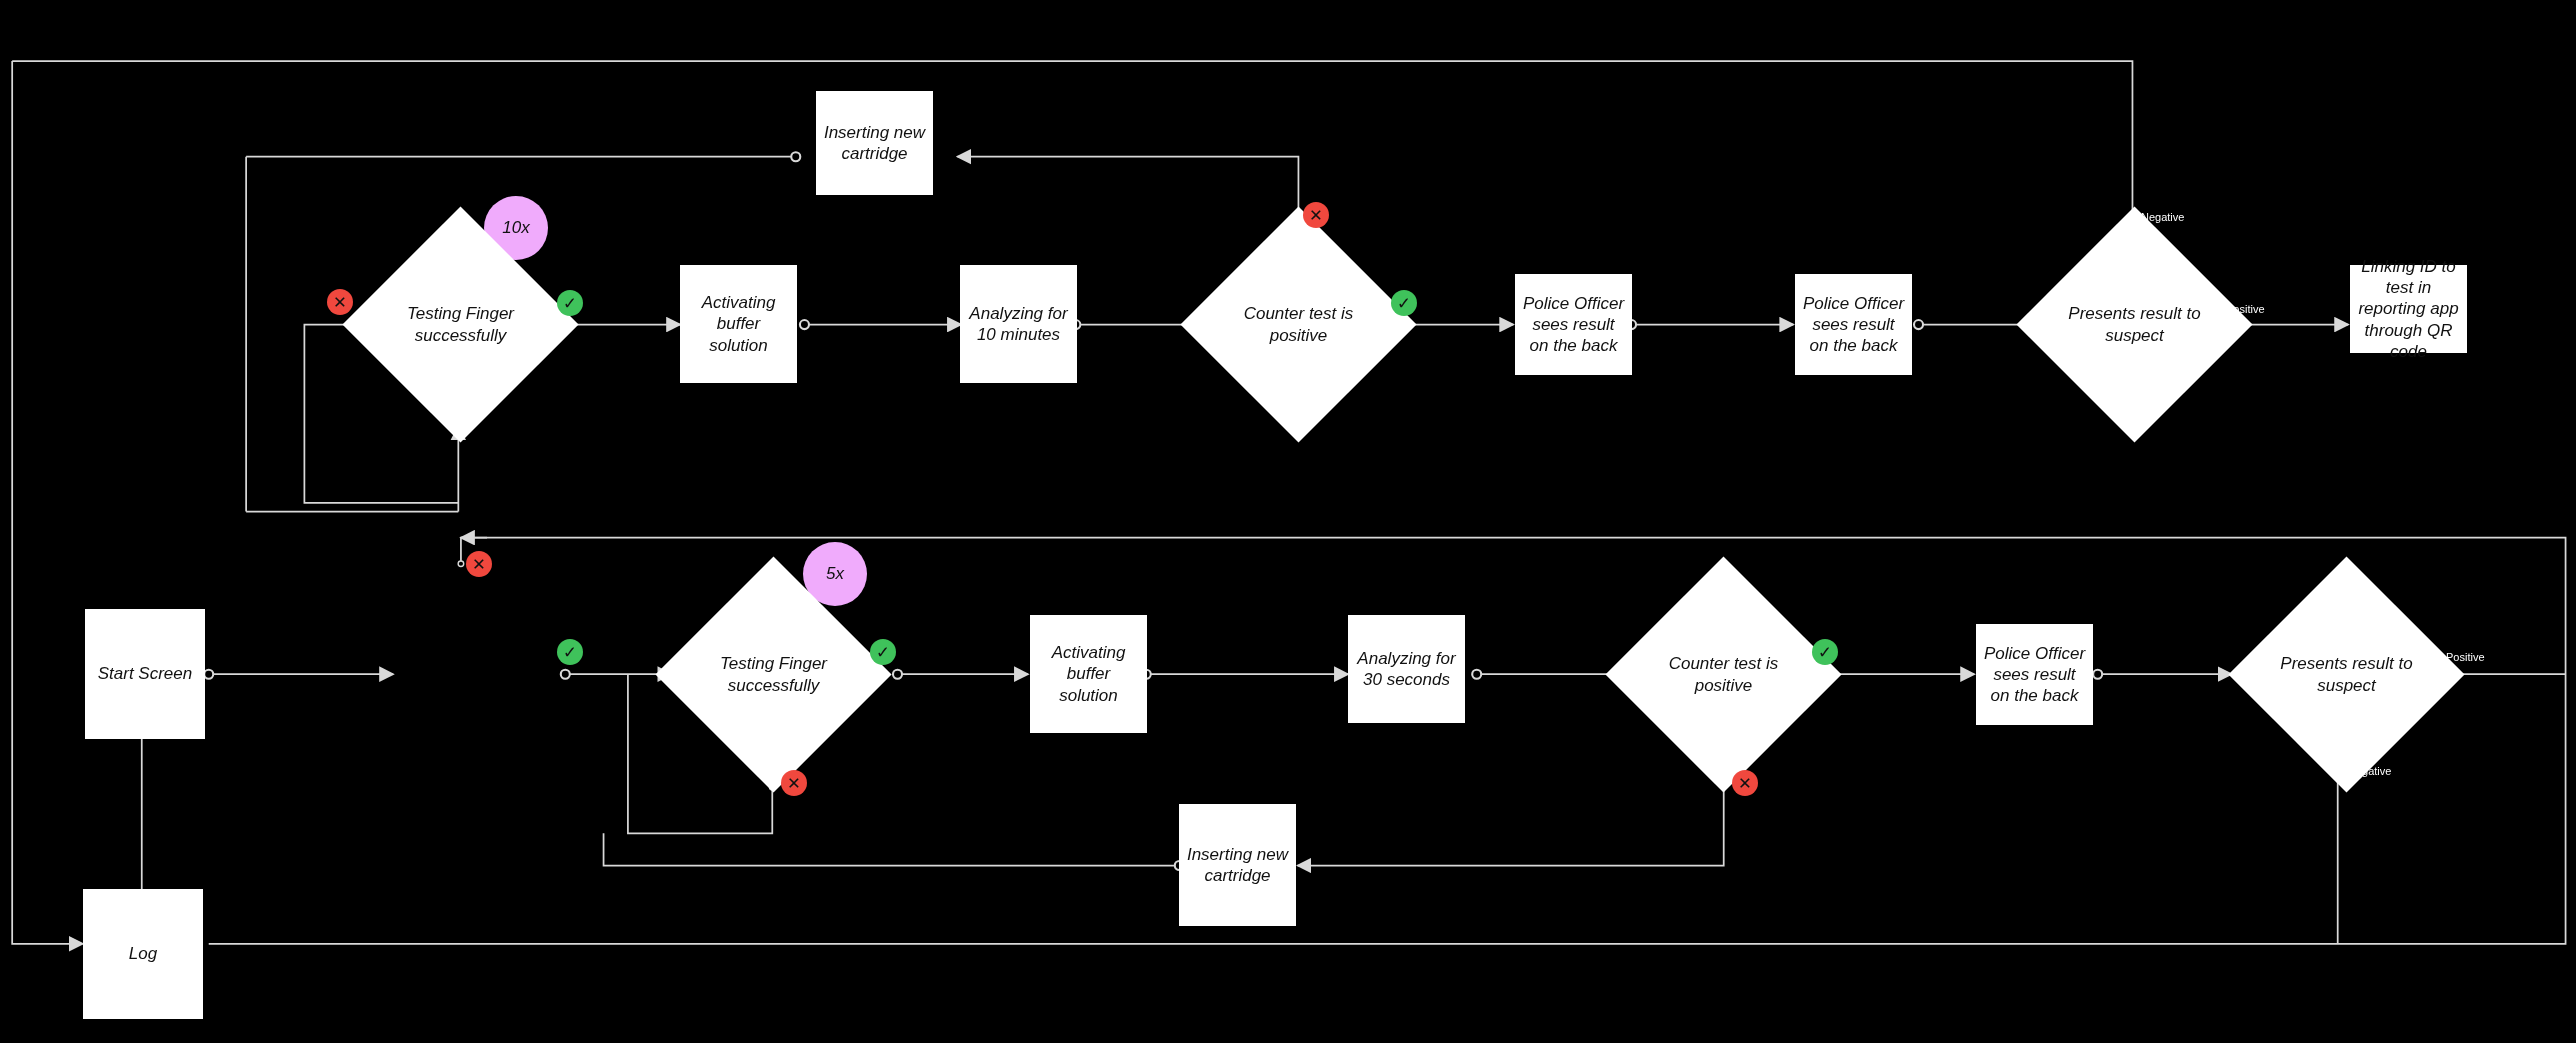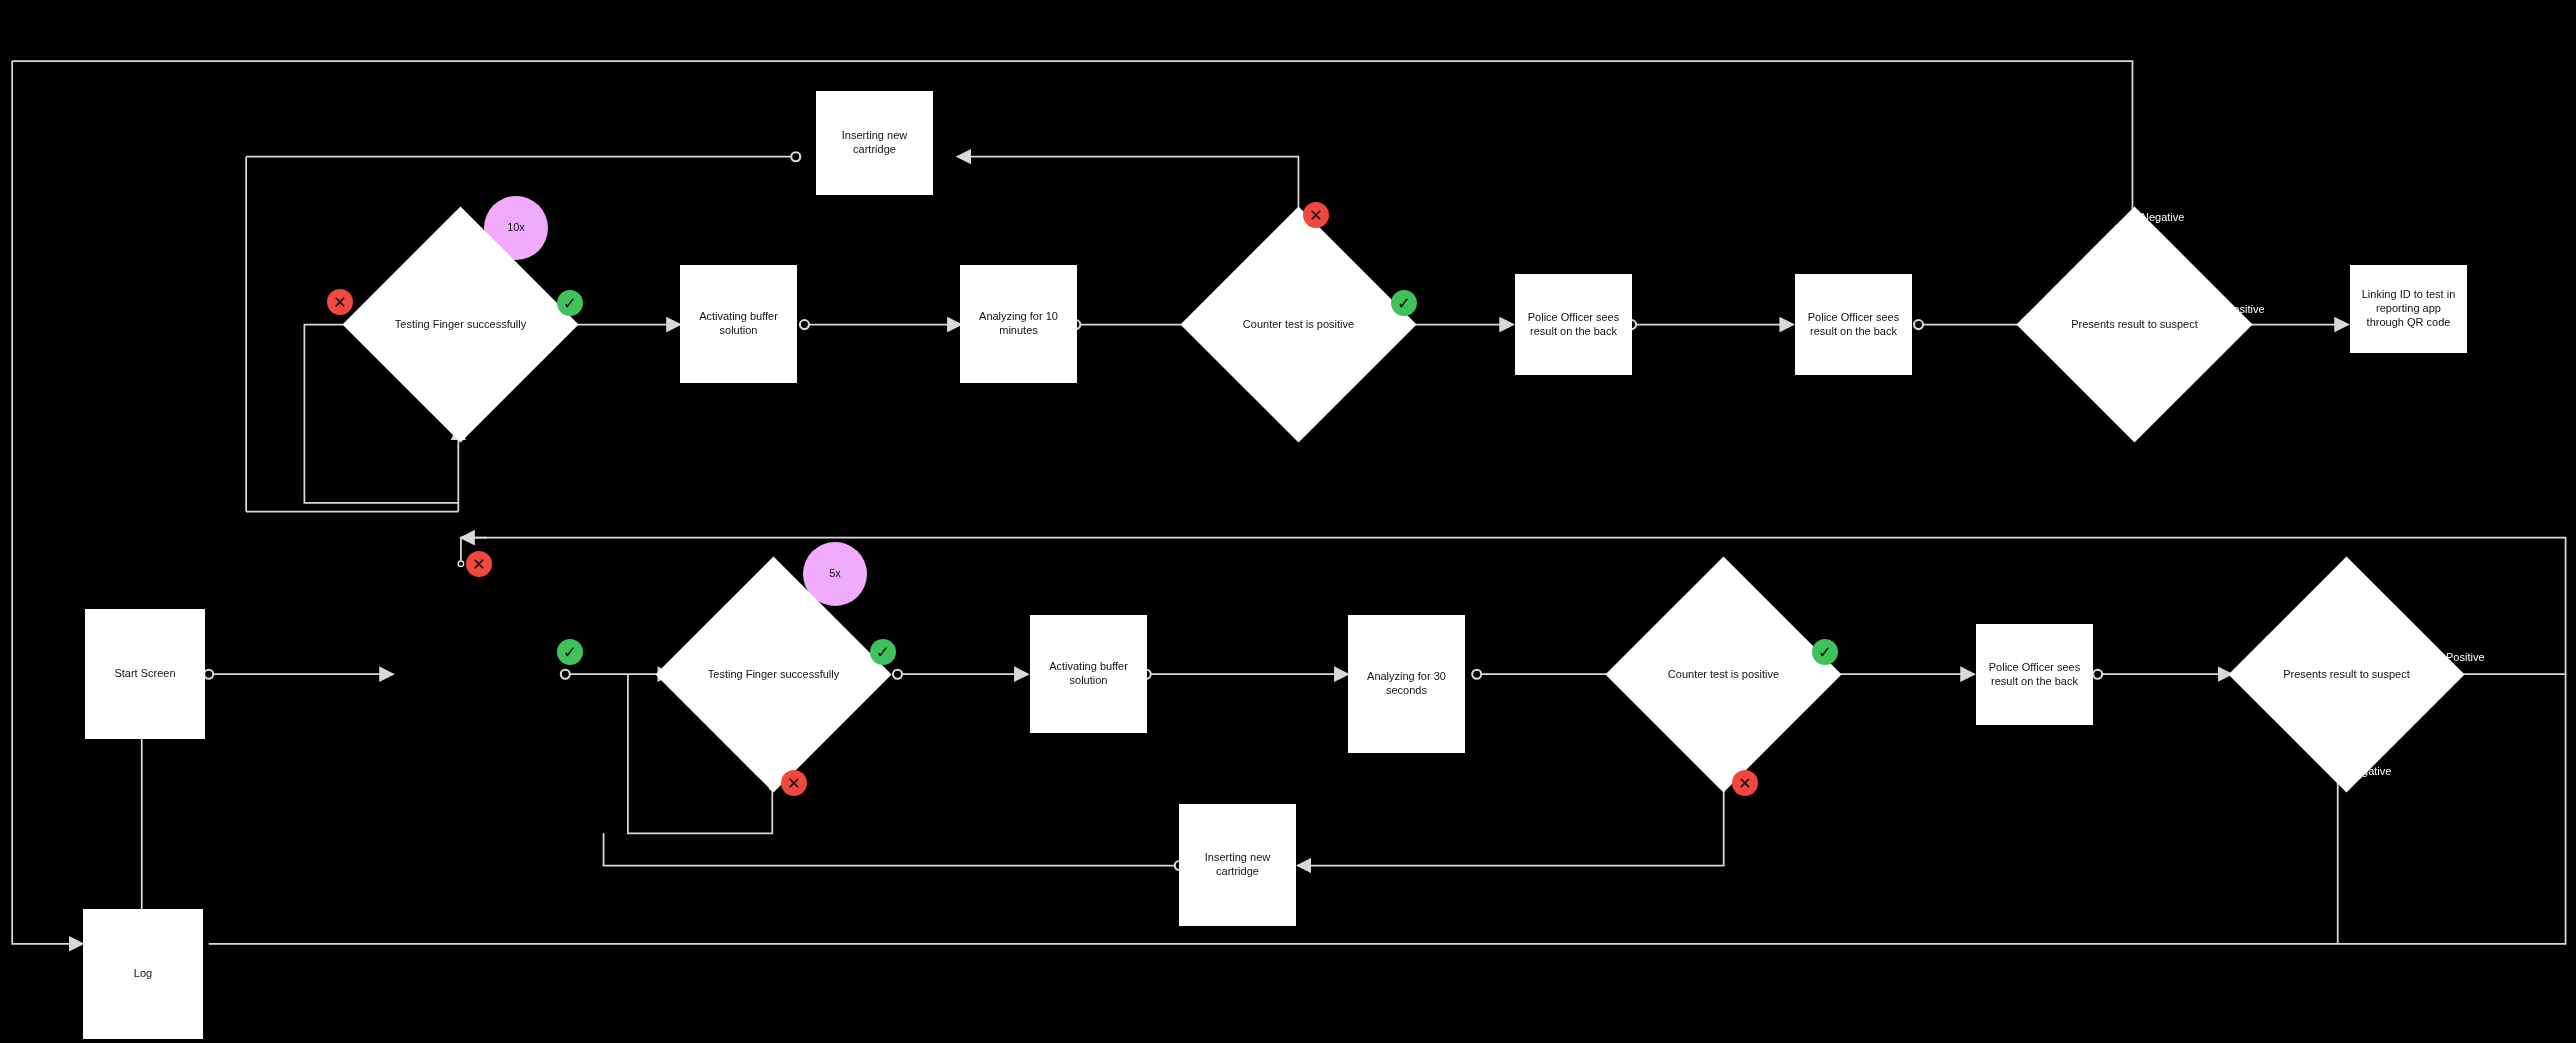--- a/index.html
+++ b/index.html
@@ -1,20 +1,20 @@
 <!DOCTYPE html>
 <html style="font-size:14px"><head>
 <meta charset="utf-8">
 <style>
   html,body{margin:0;padding:0;background:#000;}
   #stage{position:relative;width:2576px;height:1044px;background:#000;overflow:hidden;
          font-family:"Liberation Sans","DejaVu Sans",sans-serif;}
   svg{position:absolute;left:0;top:0;width:2576px;height:1044px;}
   .node{position:absolute;display:flex;align-items:center;justify-content:center;text-align:center;
-        color:#111;font-size:11px;line-height:1.25;}
+        color:#111;font-size:17px;line-height:1.25;font-style:italic;}
   .box{background:#fff;}
   .box .lbl{padding:3.5px 7px;}
   .diamond{background:transparent;}
   .diamond .dshape{position:absolute;left:0;top:0;width:100%;height:100%;background:#fff;
         transform:rotate(45deg);}
   .diamond .lbl{position:relative;z-index:2;width:150%;}
   .ellipse{background:#f0abfc;border-radius:50%;}
   .badge{position:absolute;width:26px;height:26px;border-radius:50%;display:flex;
          align-items:center;justify-content:center;font-size:16.5px;font-weight:700;color:#111;}
   .badge.ok{background:#3fc25b;}
@@ -166,21 +166,21 @@
     <div class="dshape"></div>
     <span class="lbl">Testing Finger successfully</span>
   </div>
   <div class="badge ok" style="left:870px;top:639px;">✓</div>
   <div class="badge bad" style="left:781px;top:770px;">✕</div>
 
   <div class="node box" style="left:1030px;top:615px;width:117px;height:118px;">
     <span class="lbl">Activating buffer solution</span>
   </div>
 
-  <div class="node box" style="left:1348px;top:615px;width:117px;height:138px;">
+  <div class="node box" style="left:1348px;top:615px;width:117px;height:108px;">
     <span class="lbl">Analyzing for 30 seconds</span>
   </div>
 
   <div class="node diamond" style="left:1640px;top:591px;width:167px;height:167px;">
     <div class="dshape"></div>
     <span class="lbl">Counter test is positive</span>
   </div>
   <div class="badge ok" style="left:1812px;top:639px;">✓</div>
   <div class="badge bad" style="left:1732px;top:770px;">✕</div>
 
@@ -193,18 +193,18 @@
     <span class="lbl">Presents result to suspect</span>
   </div>
 
   <div class="edgelabel" style="left:2446px;top:651px;">Positive</div>
   <div class="edgelabel" style="left:2348px;top:765px;">Negative</div>
 
   <div class="node box" style="left:1179px;top:804px;width:117px;height:122px;">
     <span class="lbl">Inserting new cartridge</span>
   </div>
 
-  <div class="node box" style="left:83px;top:889px;width:120px;height:130px;margin-top:20px;">
+  <div class="node box" style="left:83px;top:889px;width:120px;height:130px;">
     <span class="lbl">Log</span>
   </div>
 
 </div>
 
 
 </body></html>

